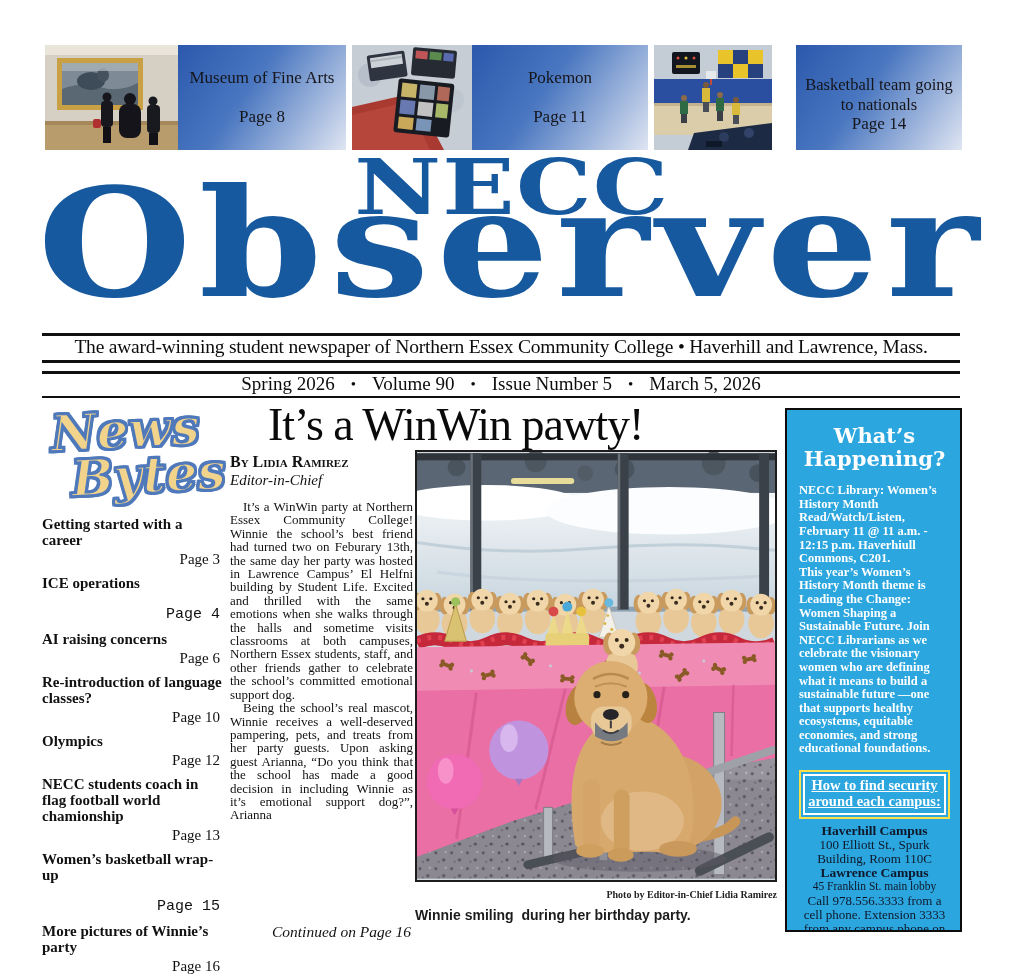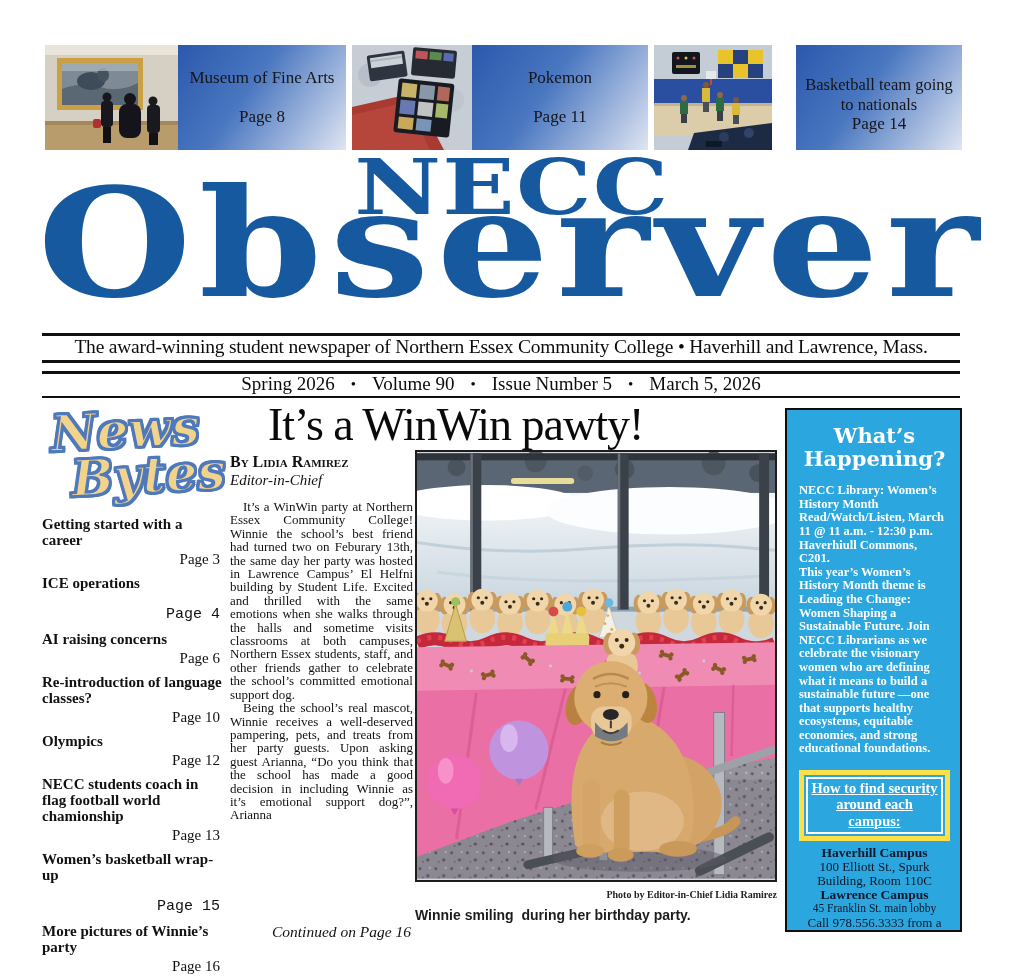--- a/index.html
+++ b/index.html
@@ -72,21 +72,21 @@
                    font-family:"Liberation Sans", sans-serif; font-weight:bold; font-size:14px;
                    white-space:pre-wrap; color:#1c1c1c; }
 
   
   .happening { position:absolute; left:785px; top:408px; width:177px; height:524px;
                background:#2ba6de; border:2px solid #0c0c0c; padding:14px 10px 8px 12px;
                color:#ffffff; overflow:hidden; }
   .h-title { font-family:"DejaVu Serif", serif; font-weight:bold; font-size:21px;
              line-height:1.1; margin-bottom:14px;text-align:center; }
   .h-body { font-weight:bold; font-size:12.5px; line-height:13.6px; }
-  .sec-header { margin-top:14px; border:5px solid #fde047; padding:2px; }
+  .sec-header { margin-top:14px; border:2px solid #fde047; padding:2px; }
   .sec-header-inner { border:2px solid #ffffff; padding:1px 2px 3px 2px; text-align:center; }
   .sec-header-inner span { display:block; font-weight:bold; font-size:14.5px; line-height:1.12;
                            text-decoration:underline; color:#ffffff; }
   .sec-body { margin-top:5px; text-align:center; color:#0f172a; }
   .sec-campus { font-weight:bold; font-size:13.5px; line-height:14px; }
   .sec-addr { font-size:13px; line-height:14px; }
   .sec-addr.cond { font-size:11.5px; line-height:13px; }
   .sec-note { font-size:13px; line-height:14px; margin-top:1px; }
 </style>
 </head>
@@ -432,21 +432,21 @@
       <ellipse cx="196" cy="264" rx="8" ry="5.5" fill="#26262a"></ellipse>
       <path d="M196,270 L196,278 M188,280 q8,6 16,0" stroke="#3a3a40" stroke-width="2" fill="none"></path>
       <path d="M186,292 q10,6 21,0" stroke="#8a6a3a" stroke-width="2" fill="none" opacity="0.7"></path>
     </svg>
   </div>
   <div class="photo-credit">Photo by Editor-in-Chief Lidia Ramirez</div>
   <div class="photo-caption">Winnie smiling  during her birthday party.</div>
 
   <div class="happening">
     <div class="h-title">What’s Happening?</div>
-    <p class="h-body">NECC Library: Women’s History Month Read/Watch/Listen, March 11 @ 11 a.m. - 12:30 p.m. Haverhiull Commons, C201.</p>
+    <p class="h-body">NECC Library: Women’s History Month Read/Watch/Listen, February 11 @ 11 a.m. - 12:15 p.m. Haverhiull Commons, C201.</p>
     <p class="h-body">This year’s Women’s History Month theme is Leading the Change: Women Shaping a Sustainable Future. Join NECC Librarians as we celebrate the visionary women who are defining what it means to build a sustainable future —one that supports healthy ecosystems, equitable economies, and strong educational foundations.</p>
 
     <div class="sec-header">
       <div class="sec-header-inner">
         <span>How to find security</span>
         <span>around each campus:</span>
       </div>
     </div>
 
     <div class="sec-body">

